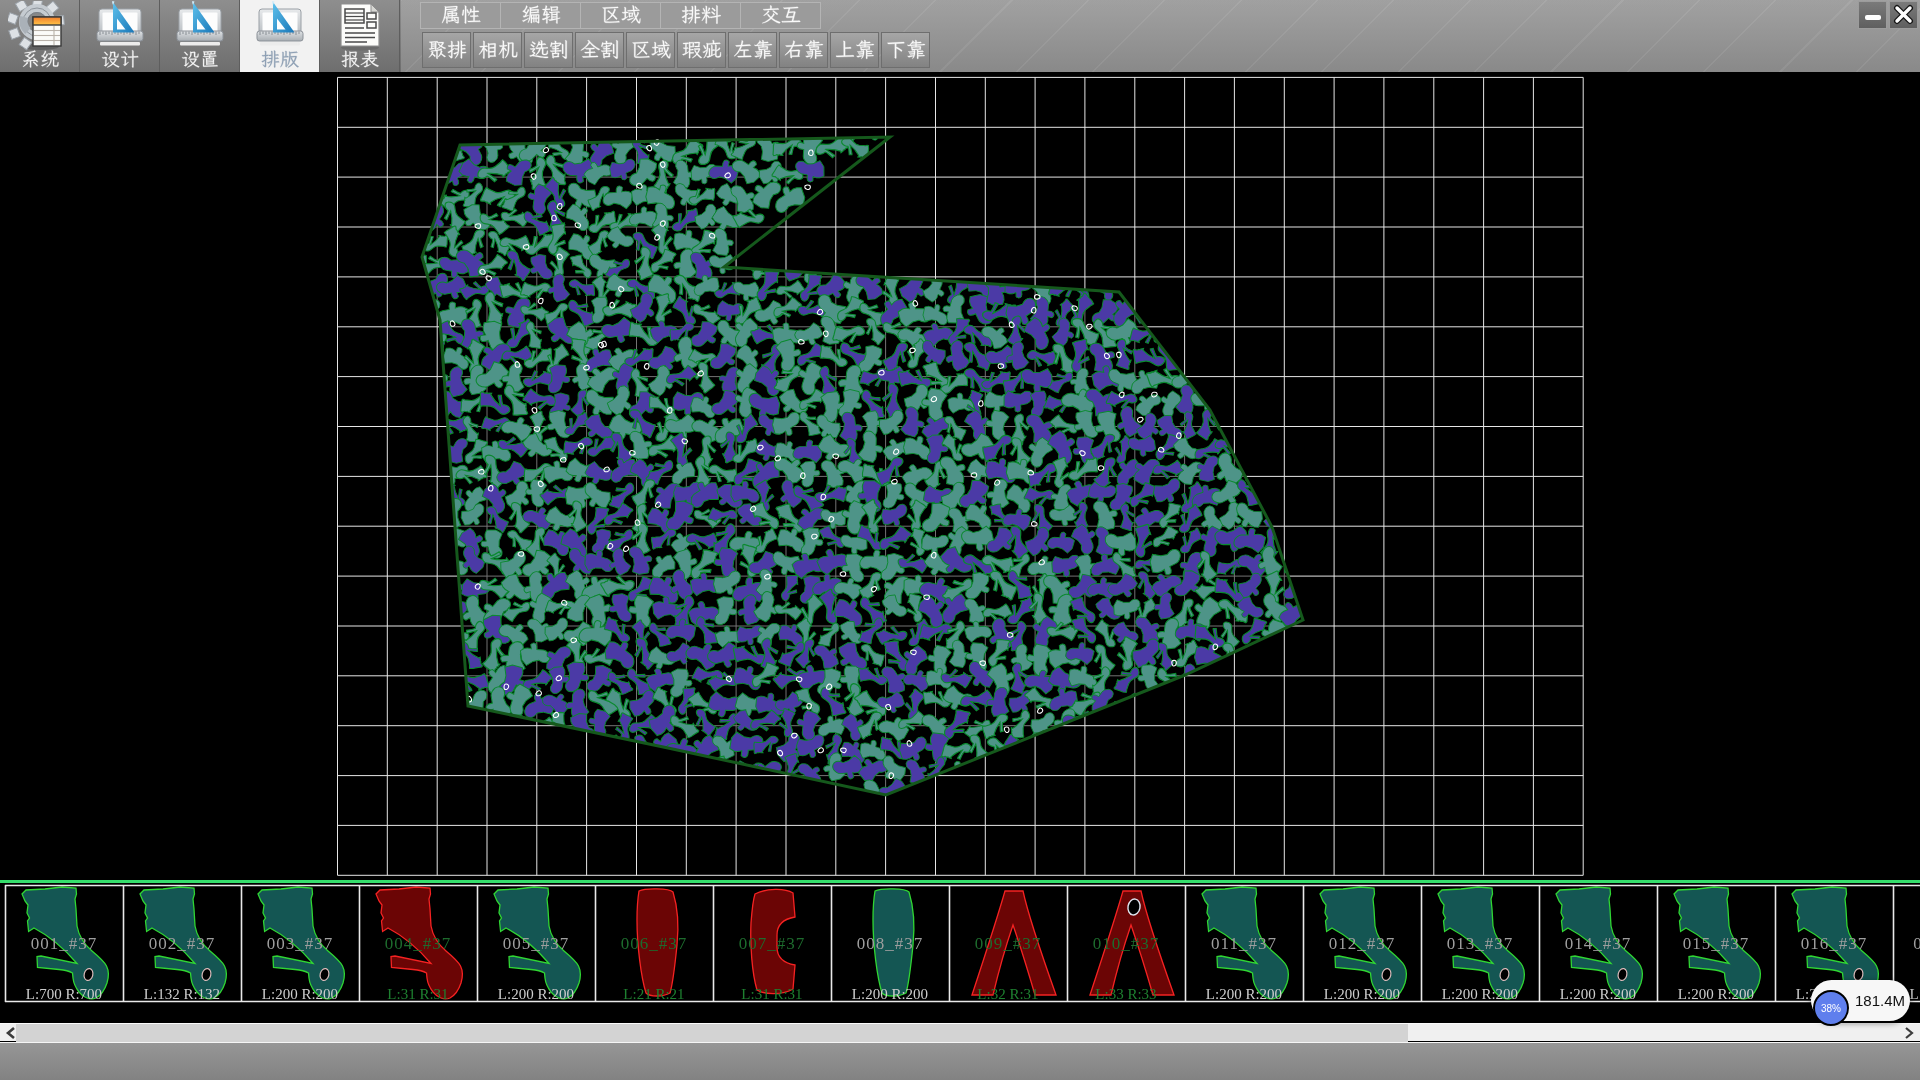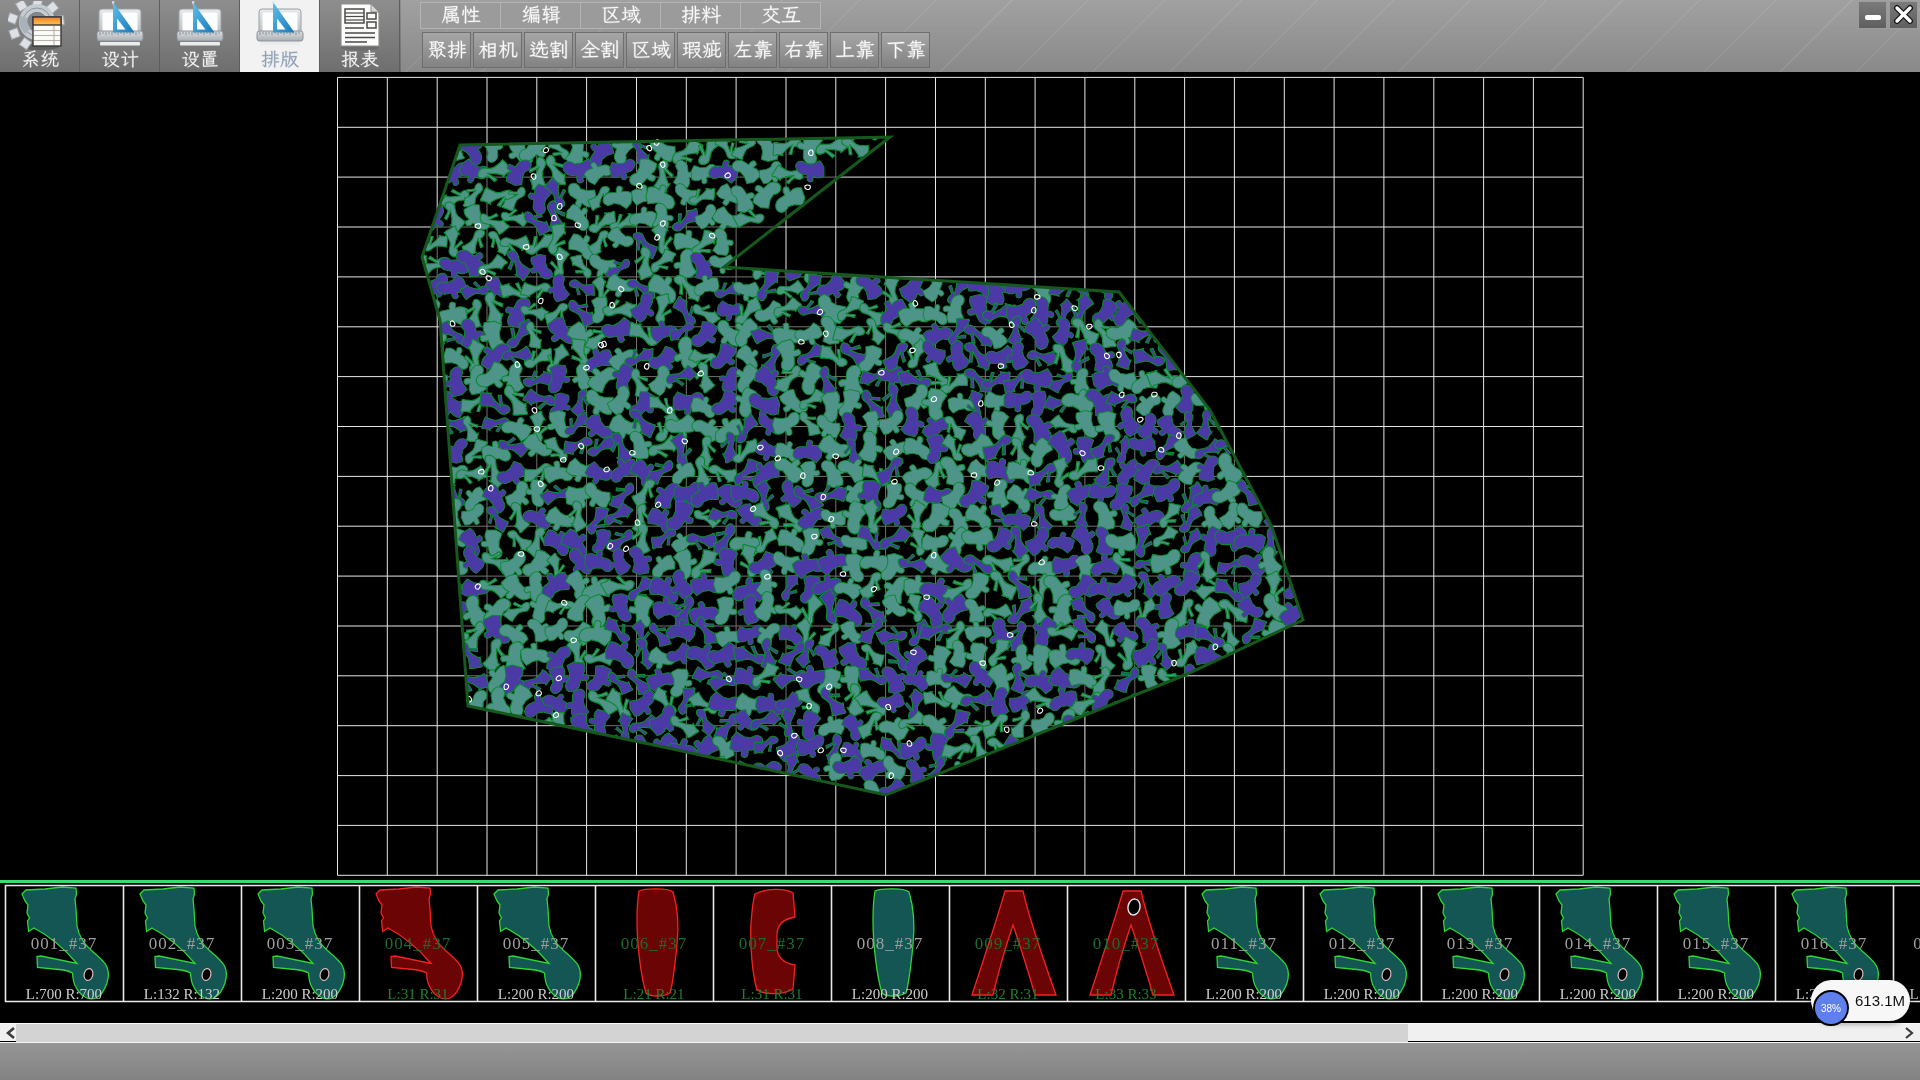--- a/index.html
+++ b/index.html
@@ -1535,13 +1535,13 @@
     <svg style="position:absolute;left:5px;top:3px" width="12" height="12">
       <path d="M9,1 L3,6 L9,11" fill="none" stroke="#3c3c3c" stroke-width="2.6"></path>
     </svg>
     <svg style="position:absolute;left:1903px;top:3px" width="12" height="12">
       <path d="M3,1 L9,6 L3,11" fill="none" stroke="#3c3c3c" stroke-width="2.2"></path>
     </svg>
   </div>
 <div id="status"></div>
 <div id="pill">
     <div class="circ">38%</div>
-    <div class="mem">613.1M</div>
+    <div class="mem">181.4M</div>
   </div>
 </body></html>

